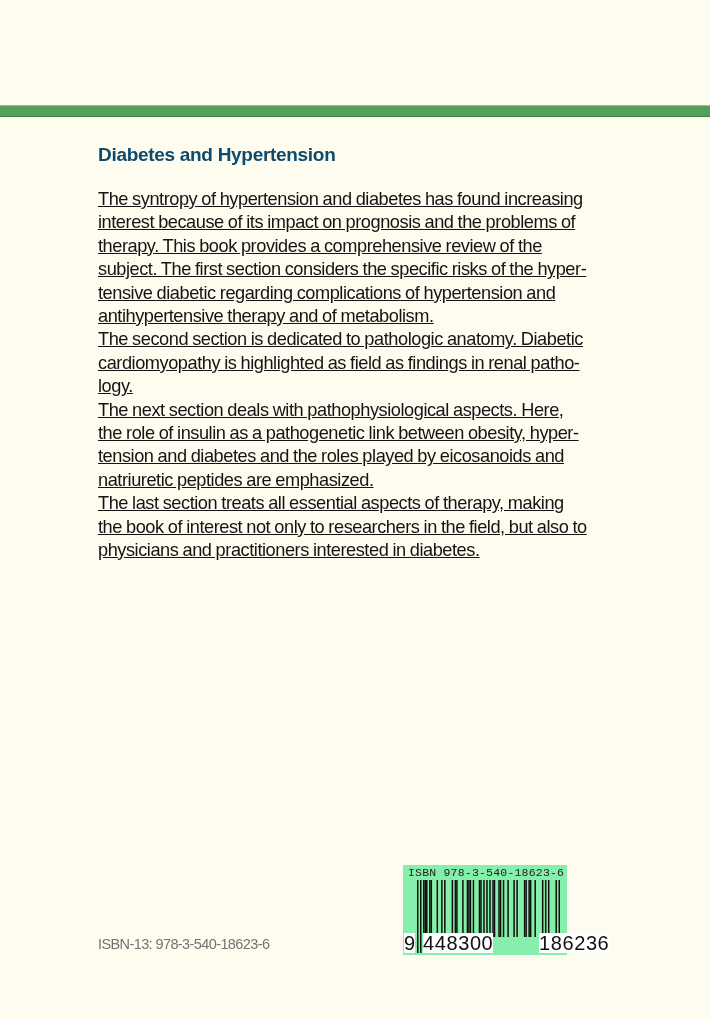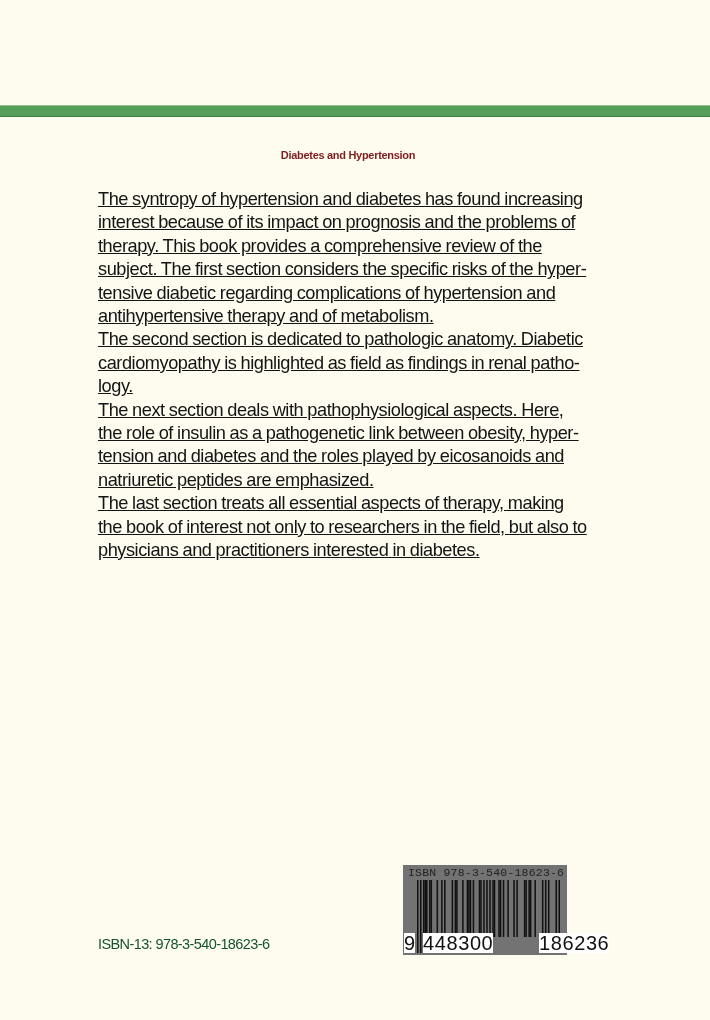--- a/index.html
+++ b/index.html
@@ -27,54 +27,53 @@
       box-sizing: border-box;
     }
     .content {
       position: absolute;
       left: 98px;
       top: 144px;
       width: 500px;
     }
     .title {
       font-weight: bold;
-      font-size: 11px;
+      font-size: 19px;
       letter-spacing: -0.3px;
       line-height: 22px;
       margin: 0;
-      color: #7f1d1d;
-      text-align: center;
+      color: #0c4a6e;
     }
     .body-text {
       margin-top: 22px;
       font-size: 18.2px;
       line-height: 23.4px;
       letter-spacing: -0.45px;
       word-spacing: -0.5px;
     }
     .body-line {
       display: block;
       white-space: nowrap;
       text-decoration: underline;
     }
     .isbn-left {
       position: absolute;
       left: 98px;
       top: 936px;
       font-size: 14.5px;
       letter-spacing: -0.6px;
-      color: #14532d;
+      color: #737373;
     }
     .barcode-box {
       position: absolute;
       left: 403px;
       top: 865px;
       width: 164px;
       height: 90px;
-      background: #737373;
+      background: #86efac;
     }
     .barcode-top-text {
       position: absolute;
       left: 5px;
       top: 1px;
       font-family: "Liberation Mono", "DejaVu Sans Mono", monospace;
       font-size: 11.5px;
       letter-spacing: 0.2px;
       color: #222;
       white-space: nowrap;

